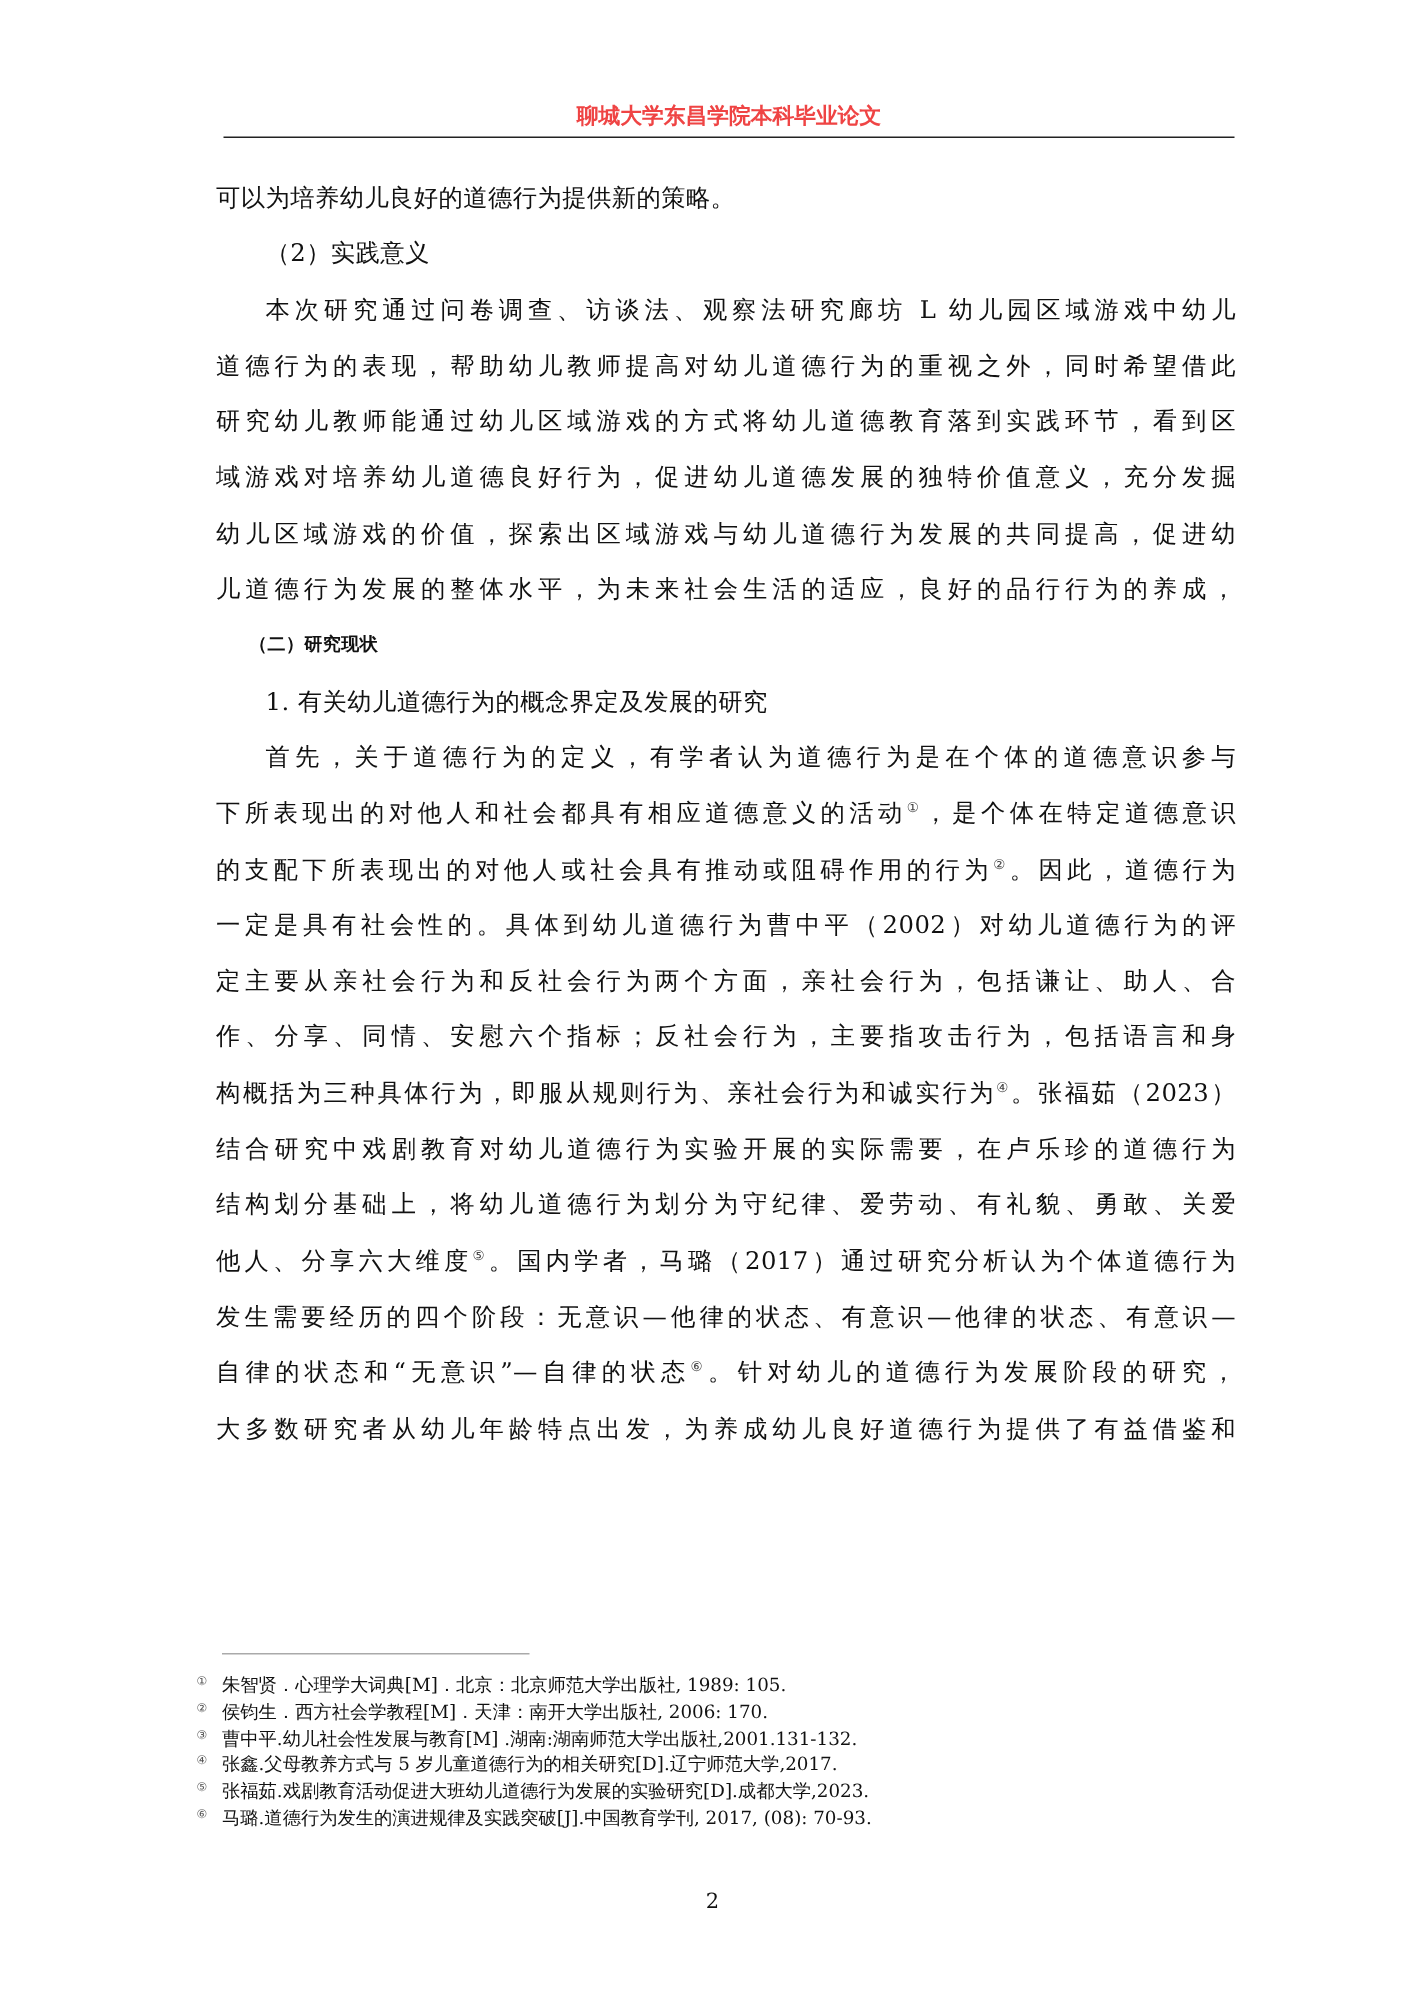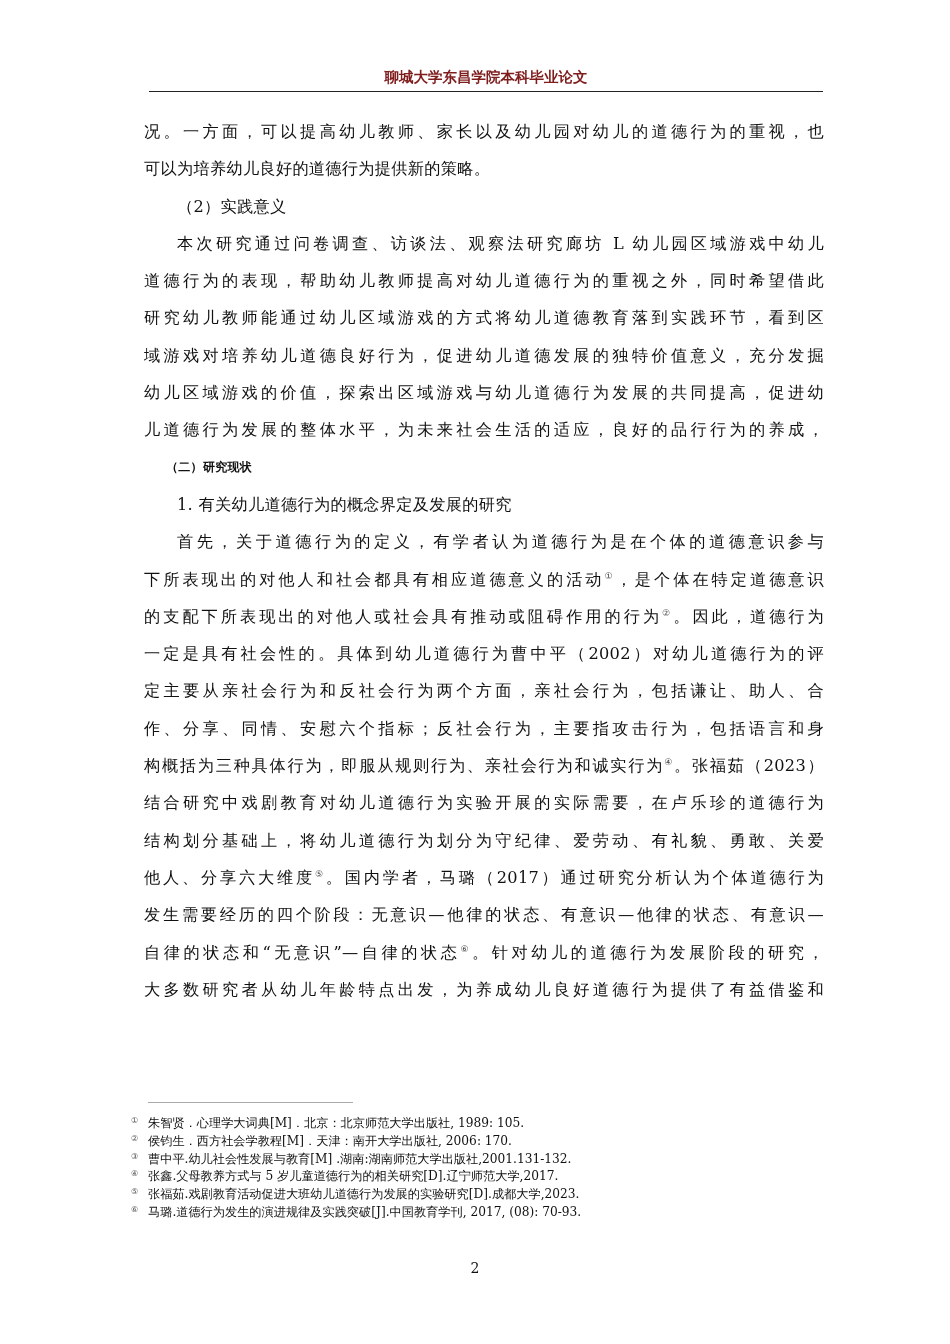--- a/index.html
+++ b/index.html
@@ -1,19 +1,19 @@
 <!DOCTYPE html>
 <html><head>
 <meta charset="utf-8">
 <style>
   html, body { margin: 0; padding: 0; background: #ffffff; }
   body { width: 950px; height: 1344px; position: relative; overflow: hidden;
          font-family: "DejaVu Serif", "Liberation Serif", serif; color: #111; }
   .header { position: absolute; left: 149px; width: 674px; top: 68px; text-align: center;
-            font-family: "DejaVu Sans", sans-serif; font-weight: bold; font-size: 14.5px; color: #7f1d1d; }
+            font-family: "DejaVu Sans", sans-serif; font-weight: bold; font-size: 14.5px; color: #ef4444; }
   .header-rule { position: absolute; left: 149px; width: 674px; top: 91px; height: 0;
                  border-top: 1.6px solid #222; }
   .body { position: absolute; left: 144px; width: 680px; top: 113px; }
   .line { height: 37.3px; line-height: 37.3px; font-size: 16.2px; white-space: nowrap;
           text-align: justify; text-align-last: justify; letter-spacing: 0.3px; }
   .line.last { text-align-last: left; }
   .indent { padding-left: 33px; }
   .h2 { font-weight: bold; font-family: "DejaVu Sans", sans-serif; font-size: 12px; padding-left: 22px; text-align-last: left; }
   .sub { padding-left: 33px; text-align-last: left; }
   sup { font-size: 9px; line-height: 0; vertical-align: 6px; color: #444; }
@@ -23,21 +23,20 @@
   .fn .mark { display: inline-block; width: 17px; font-size: 8px; vertical-align: 4px; color: #555; }
   .page-num { position: absolute; left: 0; width: 950px; top: 1260px; text-align: center; font-size: 14px; }
 </style>
 </head>
 <body>
 
 <div class="header">聊城大学东昌学院本科毕业论文</div>
 <div class="header-rule"></div>
 
 <div class="body">
-  <div class="line">况。一方面，可以提高幼儿教师、家长以及幼儿园对幼儿的道德行为的重视，也</div>
   <div class="line last">可以为培养幼儿良好的道德行为提供新的策略。</div>
   <div class="line sub">（2）实践意义</div>
   <div class="line indent">本次研究通过问卷调查、访谈法、观察法研究廊坊 L 幼儿园区域游戏中幼儿</div>
   <div class="line">道德行为的表现，帮助幼儿教师提高对幼儿道德行为的重视之外，同时希望借此</div>
   <div class="line">研究幼儿教师能通过幼儿区域游戏的方式将幼儿道德教育落到实践环节，看到区</div>
   <div class="line">域游戏对培养幼儿道德良好行为，促进幼儿道德发展的独特价值意义，充分发掘</div>
   <div class="line">幼儿区域游戏的价值，探索出区域游戏与幼儿道德行为发展的共同提高，促进幼</div>
   <div class="line">儿道德行为发展的整体水平，为未来社会生活的适应，良好的品行行为的养成，</div>
   <div class="line h2">（二）研究现状</div>
   <div class="line sub">1. 有关幼儿道德行为的概念界定及发展的研究</div>

